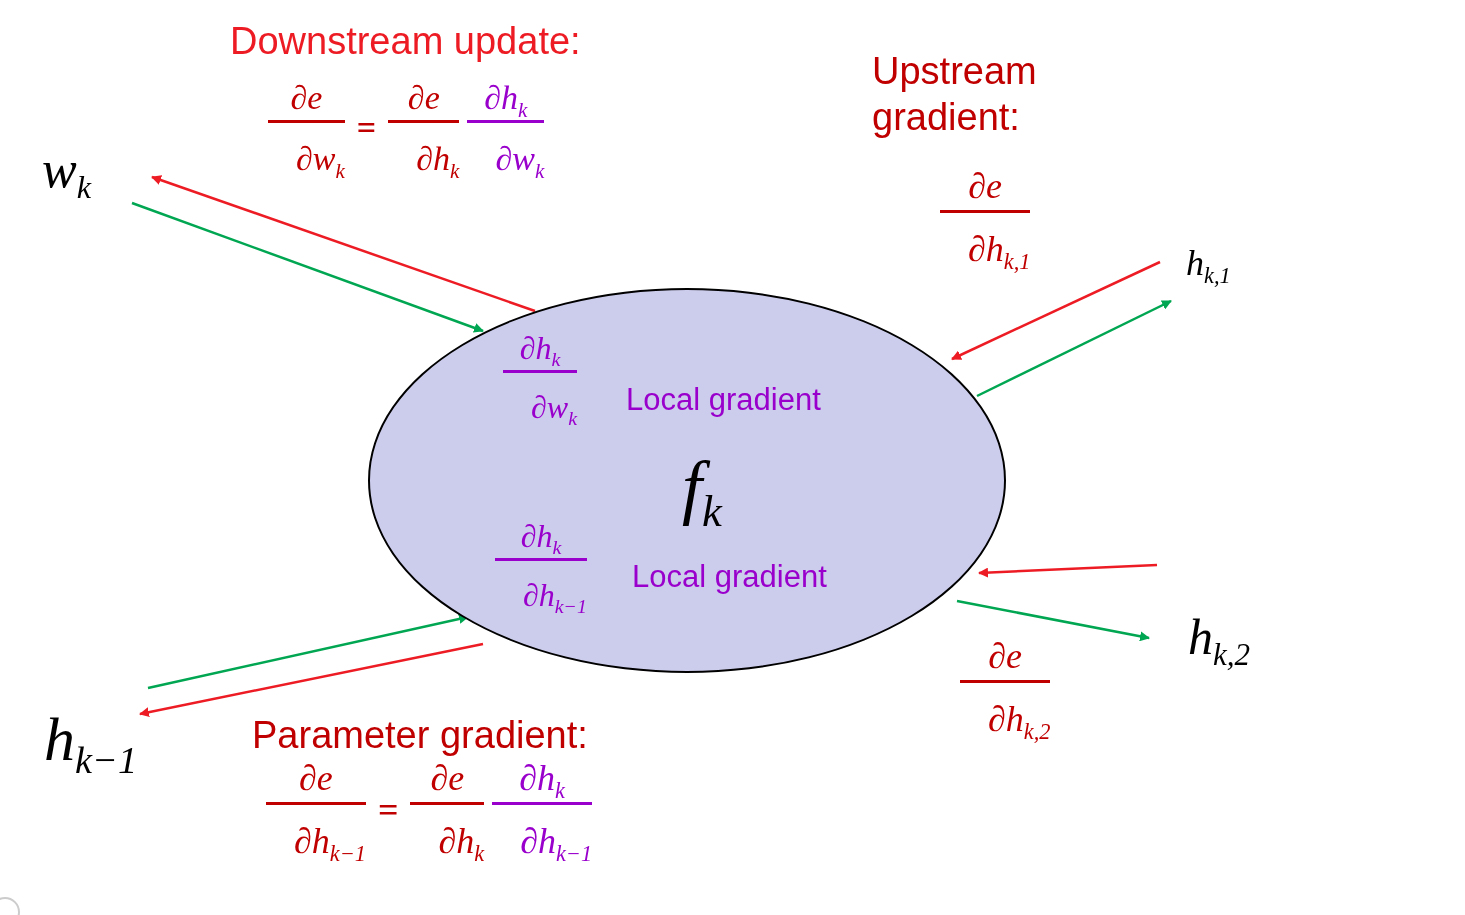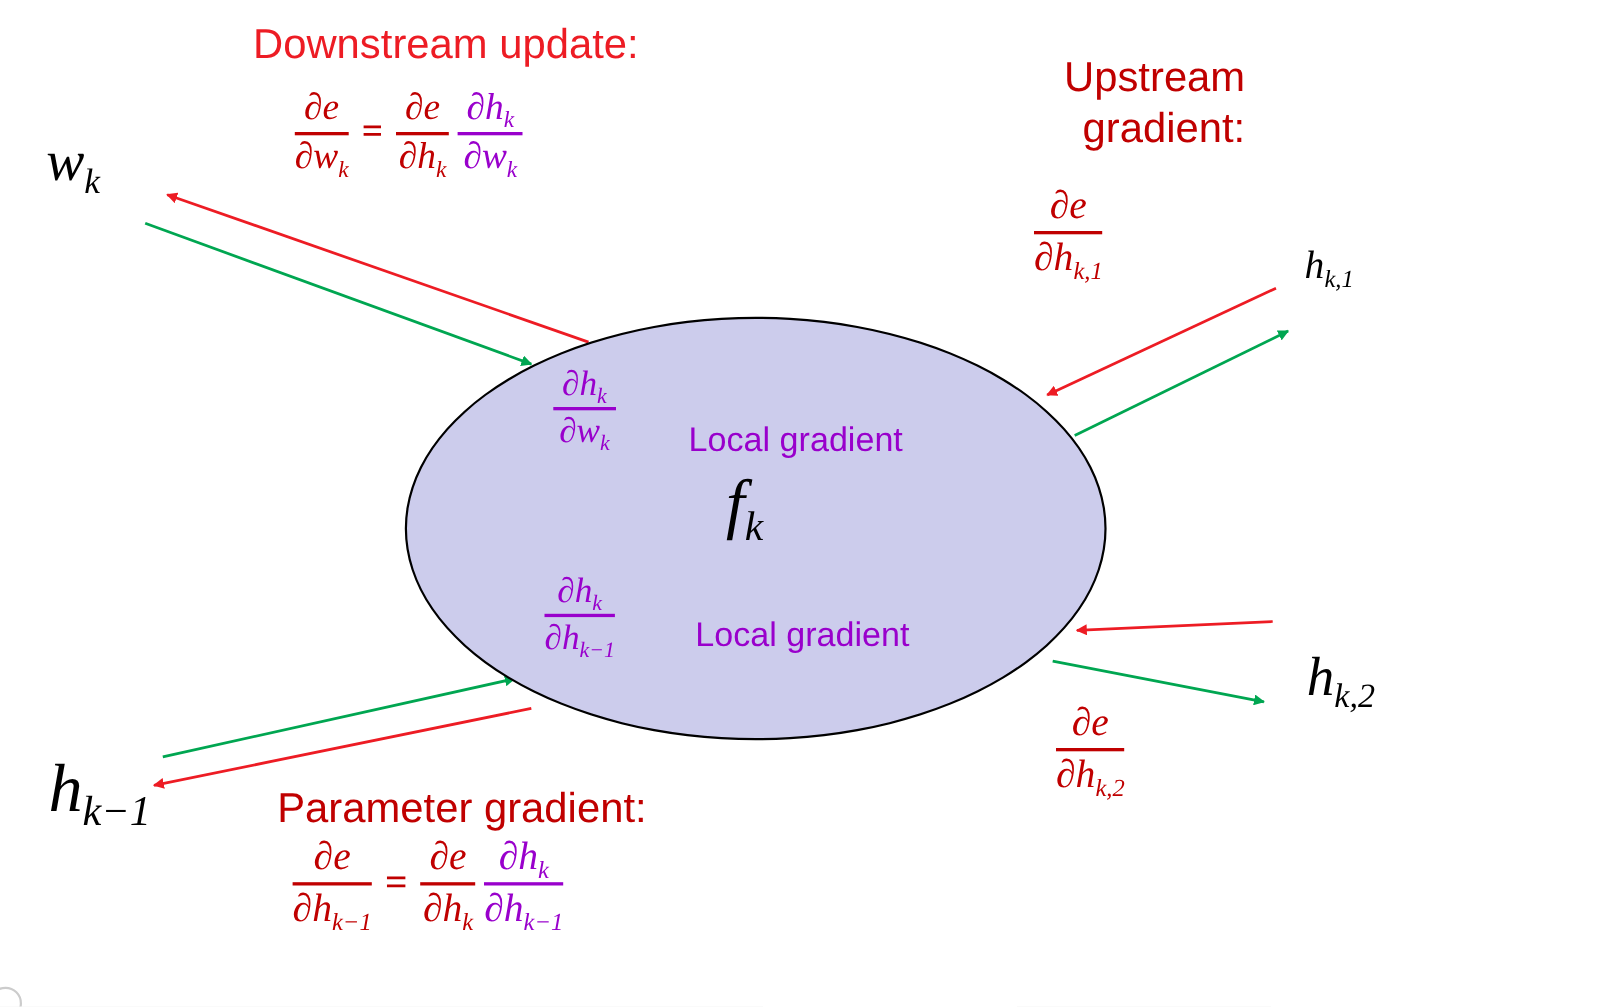--- a/index.html
+++ b/index.html
@@ -12,37 +12,37 @@
     --text:#000000;
     --bg:#ffffff;
   }
   *{box-sizing:border-box;}
   body{margin:0;background:#e9e9e9;}
   .canvas{
     position:relative;width:1465px;height:915px;background:var(--bg);
     overflow:hidden;font-family:"Liberation Sans",sans-serif;color:var(--text);
   }
   sub{font-size:62%;line-height:0;}
-  .var-label{position:absolute;font-family:"Liberation Serif","DejaVu Serif",serif;font-style:italic;color:var(--text);}
+  .var-label{position:absolute;font-family:"Liberation Serif","DejaVu Serif",serif;font-style:italic;color:var(--text);margin-top:22px;}
   
   .frac{display:inline-block;text-align:center;vertical-align:middle;
         font-family:"Liberation Serif","DejaVu Serif",serif;font-style:italic;line-height:1.15;}
   .frac .num{display:block;border-bottom:3px solid currentColor;padding:0 8px 3px;}
-  .frac .den{display:block;padding-top:0;}
+  .frac .den{display:block;padding-top:16px;margin-left:28px;}
   
   .eq{position:absolute;display:flex;align-items:center;}
   .eq .eq-sign{font-family:"Liberation Serif","DejaVu Serif",serif;font-weight:bold;margin:0 12px;}
   .eq .frac + .frac{margin-left:8px;}
   .c-darkred{color:var(--dark-red);}
   .c-purple{color:var(--purple);}
   
   .heading{position:absolute;font-family:"Liberation Sans",sans-serif;}
   .title-param{left:230px;top:20px;font-size:38px;color:var(--red);}
   .title-upstream{left:872px;top:48px;width:260px;font-size:38px;color:var(--dark-red);
-                  text-align:right;white-space:pre-line;line-height:1.22;}
+                  text-align:left;white-space:pre-line;line-height:1.22;}
   .title-downstream{left:252px;top:714px;font-size:38px;color:var(--dark-red);}
   
   .node-ellipse{
     position:absolute;left:368px;top:288px;width:638px;height:385px;
     background:var(--node-fill);border:2px solid var(--node-border);border-radius:50%;
   }
   .local-label{position:absolute;font-family:"Liberation Sans",sans-serif;color:var(--purple);font-size:31px;text-align:right;}
   
   .arrows{position:absolute;left:0;top:0;pointer-events:none;}
   .ln-red{stroke:var(--red);stroke-width:2.5;}
@@ -82,21 +82,21 @@
   </svg>
 
   <div class="node-ellipse"></div>
 
   <span class="frac c-purple" style="position:absolute;left:503px;top:330px;font-size:32px;">
     <span class="num"><span>∂h</span><sub>k</sub></span>
     <span class="den"><span>∂w</span><sub>k</sub></span>
   </span>
   <span class="local-label" style="left:626px;top:382px;">Local gradient</span>
 
-  <span class="var-label" style="left:660px;top:424px;font-size:61px;">
+  <span class="var-label" style="left:682px;top:424px;font-size:72px;">
     <span>f</span><sub>k</sub>
   </span>
 
   <span class="frac c-purple" style="position:absolute;left:495px;top:518px;font-size:32px;">
     <span class="num"><span>∂h</span><sub>k</sub></span>
     <span class="den"><span>∂h</span><sub>k−1</sub></span>
   </span>
   <span class="local-label" style="left:632px;top:559px;">Local gradient</span>
 
   <span class="var-label" style="left:42px;top:118px;font-size:52px;">

